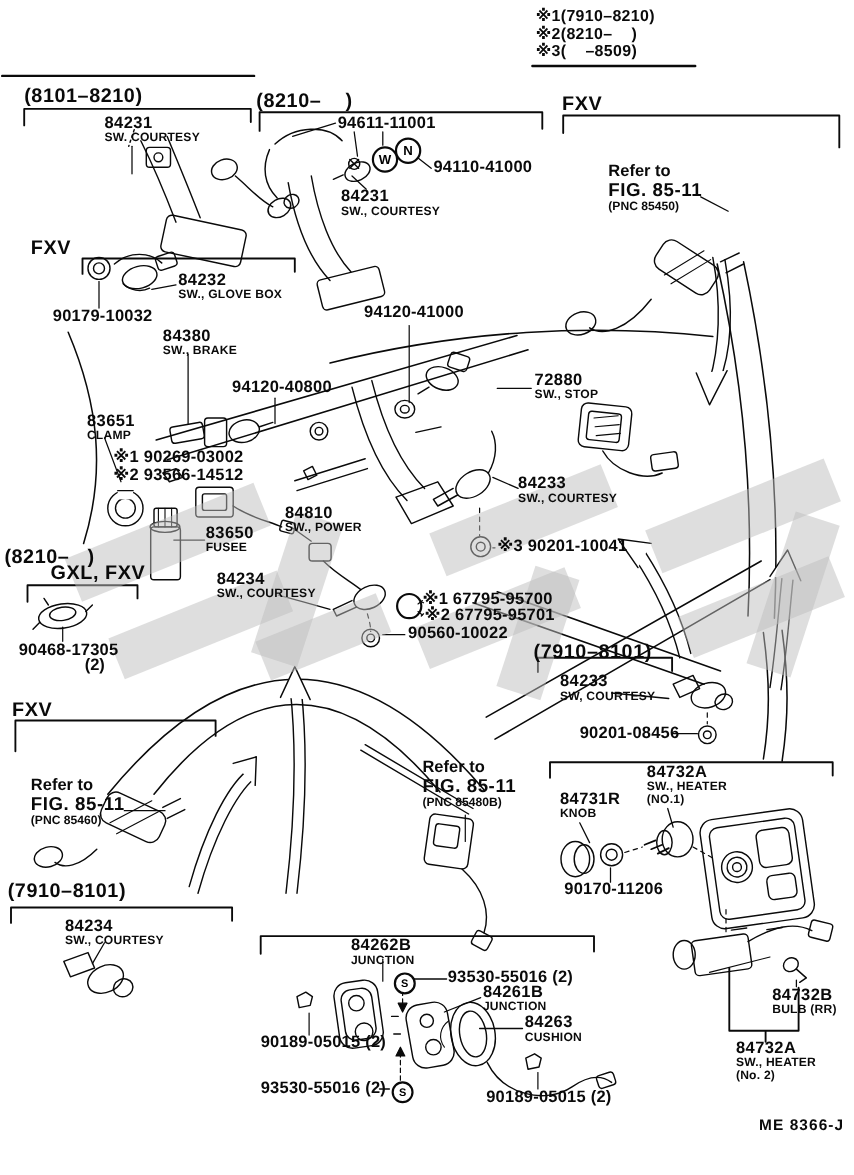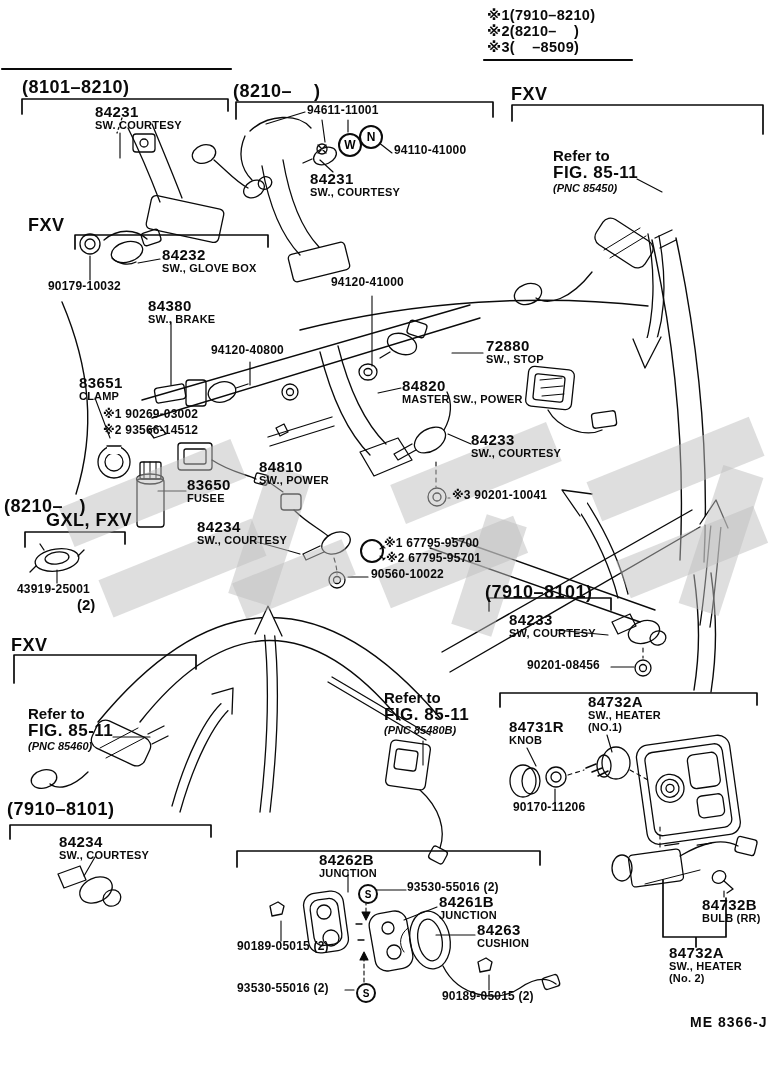--- a/index.html
+++ b/index.html
@@ -5,25 +5,25 @@
   html,body{margin:0;padding:0;background:#fff;}
   .stage{position:relative;width:776px;height:1068px;background:#ffffff;overflow:hidden;
          font-family:"Liberation Sans","DejaVu Sans",sans-serif;color:#000;}
   svg.art{position:absolute;left:0;top:0;z-index:2;}
   .wm{position:absolute;background:#bdbdbd;opacity:.5;z-index:3;}
   .lbl{position:absolute;font-weight:700;line-height:1.08;white-space:nowrap;z-index:4;color:#0a0a0a;}
   .num{font-size:15px;letter-spacing:.4px;}
   .sub{font-size:11px;letter-spacing:.2px;}
   .sec{font-size:18px;letter-spacing:.5px;}
   .note{font-size:14.5px;letter-spacing:.3px;}
-  .pn{font-size:12px;letter-spacing:.2px;}
+  .pn{font-size:15px;letter-spacing:.2px;}
   .jp{font-size:14px;letter-spacing:3px;}
   .refA{font-size:15px;}
   .refB{font-size:17px;letter-spacing:.5px;}
-  .refC{font-size:11px;font-style:italic;}
+  .refC{font-size:11px;}
   .qty{font-size:15px;padding-left:60px;}
   .sym{position:absolute;border:2px solid #0a0a0a;border-radius:50%;display:flex;align-items:center;
        justify-content:center;font-weight:700;background:#fff;z-index:4;}
   .symL{width:20px;height:20px;font-size:12px;}
   .symS{width:16px;height:16px;font-size:10px;}
 </style>
 </head>
 <body>
 
 <div class="stage">
@@ -395,24 +395,20 @@
     <div class="sub">SW., GLOVE BOX</div>
   </div>
   <div class="lbl" style="left:148px;top:298px">
     <div class="num">84380</div>
     <div class="sub">SW., BRAKE</div>
   </div>
   <div class="lbl" style="left:486px;top:338px">
     <div class="num">72880</div>
     <div class="sub">SW., STOP</div>
   </div>
-  <div class="lbl" style="left:402px;top:378px">
-    <div class="num">84820</div>
-    <div class="sub">MASTER SW., POWER</div>
-  </div>
   <div class="lbl" style="left:79px;top:375px">
     <div class="num">83651</div>
     <div class="sub">CLAMP</div>
   </div>
   <div class="lbl" style="left:471px;top:432px">
     <div class="num">84233</div>
     <div class="sub">SW., COURTESY</div>
   </div>
   <div class="lbl" style="left:259px;top:459px">
     <div class="num">84810</div>
@@ -469,21 +465,21 @@
   <div class="lbl pn" style="left:394px;top:144px">94110-41000</div>
   <div class="lbl pn" style="left:48px;top:280px">90179-10032</div>
   <div class="lbl pn" style="left:331px;top:276px">94120-41000</div>
   <div class="lbl pn" style="left:211px;top:344px">94120-40800</div>
   <div class="lbl pn" style="left:103px;top:408px">※1 90269-03002</div>
   <div class="lbl pn" style="left:103px;top:424px">※2 93566-14512</div>
   <div class="lbl pn" style="left:452px;top:489px">※3 90201-10041</div>
   <div class="lbl pn" style="left:384px;top:537px">※1 67795-95700</div>
   <div class="lbl pn" style="left:386px;top:552px">※2 67795-95701</div>
   <div class="lbl pn" style="left:371px;top:568px">90560-10022</div>
-  <div class="lbl pn" style="left:17px;top:583px">43919-25001</div>
+  <div class="lbl pn" style="left:17px;top:583px">90468-17305</div>
   <div class="lbl qty" style="left:17px;top:597px;font-weight:700">(2)</div>
   <div class="lbl pn" style="left:527px;top:659px">90201-08456</div>
   <div class="lbl pn" style="left:513px;top:801px">90170-11206</div>
   <div class="lbl pn" style="left:407px;top:881px">93530-55016 (2)</div>
   <div class="lbl pn" style="left:237px;top:940px">90189-05015 (2)</div>
   <div class="lbl pn" style="left:237px;top:982px">93530-55016 (2)</div>
   <div class="lbl pn" style="left:442px;top:990px">90189-05015 (2)</div>
 
   <div class="sym symL" style="left:338px;top:133px">W</div>
   <div class="sym symL" style="left:359px;top:125px">N</div>

